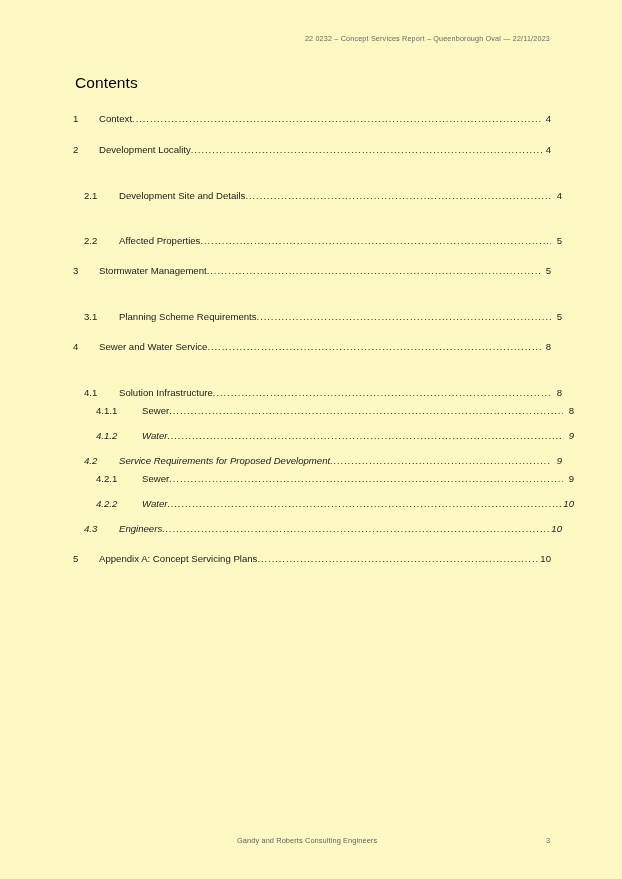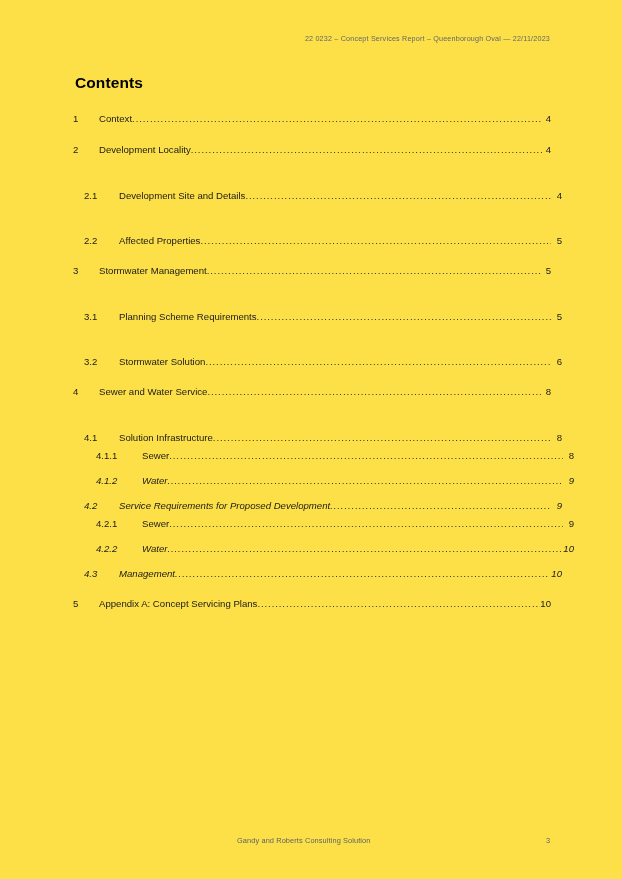--- a/index.html
+++ b/index.html
@@ -11,21 +11,21 @@
     width: 622px;
     height: 879px;
     position: relative;
     font-family: "Liberation Sans", sans-serif;
     color: #000000;
     overflow: hidden;
   }
   .page {
     position: absolute;
     inset: 0;
-    background: #fde047;
+    background: #fef9c3;
   }
 
   
   .doc-header {
     position: absolute;
     top: 34px;
     left: 72px;
     right: 72px;
     text-align: right;
     font-size: 7.2px;
@@ -33,21 +33,21 @@
     color: #63666a;
     white-space: nowrap;
   }
 
   
   .toc-title {
     position: absolute;
     top: 74px;
     left: 75px;
     font-size: 15.5px;
-    font-weight: bold;
+    font-weight: normal;
     letter-spacing: 0.1px;
     color: #000000;
   }
 
   
   .toc {
     position: absolute;
     top: 114px;
     left: 73px;
     width: 478px;
@@ -180,26 +180,20 @@
         <span class="toc-label">Stormwater Management</span>
         <span class="toc-leader"></span>
         <span class="toc-page">5</span>
       </div>
       <div class="toc-entry lvl2">
         <span class="toc-num">3.1</span>
         <span class="toc-label">Planning Scheme Requirements</span>
         <span class="toc-leader"></span>
         <span class="toc-page">5</span>
       </div>
-      <div class="toc-entry lvl2">
-        <span class="toc-num">3.2</span>
-        <span class="toc-label">Stormwater Solution</span>
-        <span class="toc-leader"></span>
-        <span class="toc-page">6</span>
-      </div>
       <div class="toc-entry lvl1 gap-before-group">
         <span class="toc-num">4</span>
         <span class="toc-label">Sewer and Water Service</span>
         <span class="toc-leader"></span>
         <span class="toc-page">8</span>
       </div>
       <div class="toc-entry lvl2">
         <span class="toc-num">4.1</span>
         <span class="toc-label">Solution Infrastructure</span>
         <span class="toc-leader"></span>
@@ -230,30 +224,30 @@
         <span class="toc-page">9</span>
       </div>
       <div class="toc-entry lvl3 gap-small">
         <span class="toc-num">4.2.2</span>
         <span class="toc-label">Water</span>
         <span class="toc-leader"></span>
         <span class="toc-page">10</span>
       </div>
       <div class="toc-entry lvl2 gap-small">
         <span class="toc-num">4.3</span>
-        <span class="toc-label">Management</span>
+        <span class="toc-label">Engineers</span>
         <span class="toc-leader"></span>
         <span class="toc-page">10</span>
       </div>
       <div class="toc-entry lvl1 gap-before-group">
         <span class="toc-num">5</span>
         <span class="toc-label">Appendix A: Concept Servicing Plans</span>
         <span class="toc-leader"></span>
         <span class="toc-page">10</span>
       </div>
     </div>
 
   <div class="doc-footer">
-    <span class="footer-org">Gandy and Roberts Consulting Solution</span>
+    <span class="footer-org">Gandy and Roberts Consulting Engineers</span>
     <span class="footer-page">3</span>
   </div>
 
 </div>
 
 </body></html>

